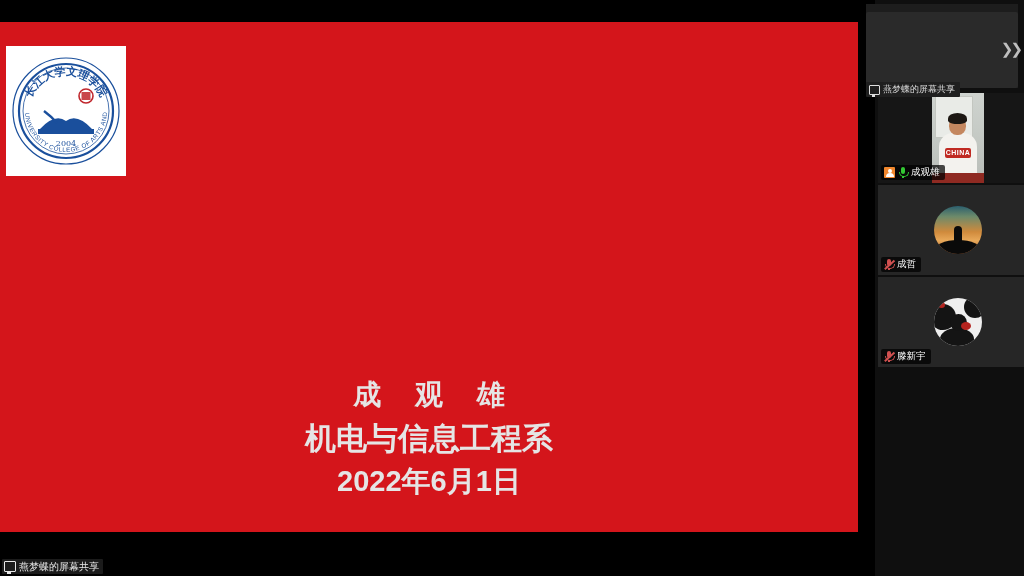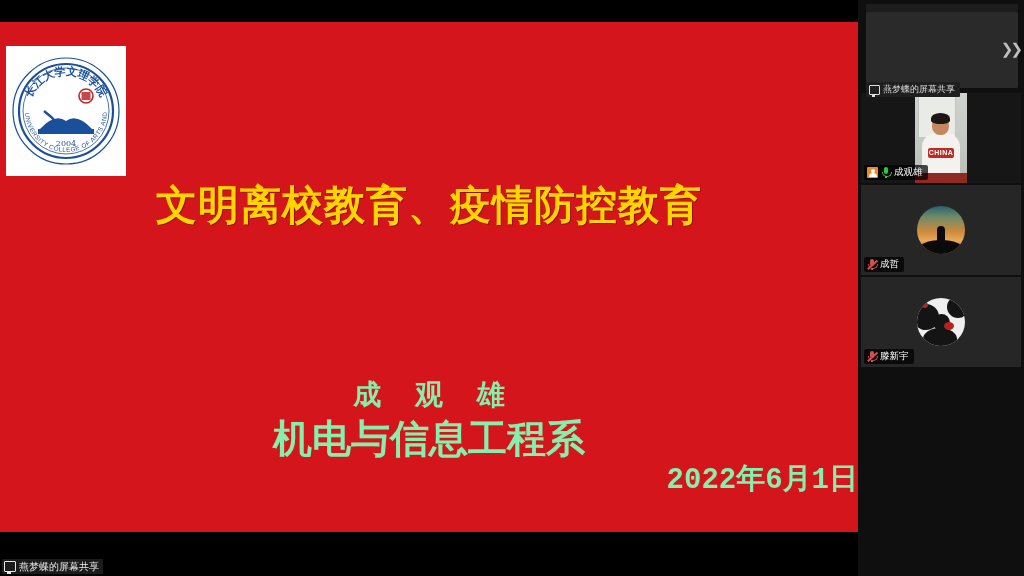--- a/index.html
+++ b/index.html
@@ -74,42 +74,41 @@
     text-shadow: 1px 1px 0 #9a0c10;
   }
   .slide-title .tline { display:block; white-space: nowrap; }
 
   .slide-sub {
     position: absolute;
     left: 0;
     right: 0;
     top: 352px;
     text-align: center;
-    color: #86efac;
+    color: #e5e5e5;
     font-family: "DejaVu Serif", "Liberation Serif", serif;
     font-weight: 700;
   }
   .sub-name {
     display: block;
     font-size: 28px;
     line-height: 42px;
     letter-spacing: 12px;
     padding-left: 12px;
   }
   .sub-dept {
     display: block;
-    font-size: 39px;
+    font-size: 31px;
     line-height: 44px;
   }
   .sub-date {
     display: block;
     font-size: 29px;
     line-height: 42px;
-    font-family: Liberation Mono, monospace;
-    text-align: right;
+    font-family: Liberation Sans, sans-serif;
   }
 
   
   .share-bar {
     position: absolute;
     left: 0;
     bottom: 0;
     width: 858px;
     height: 44px;
     background: #000000;
@@ -142,21 +141,21 @@
     left: 2px; bottom: -3px;
     width: 4px; height: 2px;
     background: #e8e8e8;
   }
 
   
   .filmstrip {
     position: absolute;
     right: 0;
     top: 0;
-    width: 166px;
+    width: 149px;
     height: 576px;
     background: #0f0f0f;
     display: flex;
     flex-direction: column;
   }
   .tile {
     position: relative;
     width: 160px;
     height: 90px;
     margin: 1px 3px 1px 3px;
@@ -468,21 +467,20 @@
           <circle cx="76" cy="45" r="7" fill="none" stroke="#c0272d" stroke-width="1.6"></circle>
           <rect x="71.5" y="41" width="9" height="8" fill="#c0272d" opacity="0.85"></rect>
           <path d="M 30 78 Q 45 62 56 70 Q 67 62 82 78 Z" fill="#1a4f9c"></path>
           <path d="M 34 60 Q 42 66 47 72" fill="none" stroke="#1a4f9c" stroke-width="2.4"></path>
           <rect x="28" y="78" width="56" height="5" fill="#1a4f9c"></rect>
           <text x="56" y="95" font-size="8" fill="#1a4f9c" text-anchor="middle" font-family="'DejaVu Serif', serif">2004</text>
         </svg>
       </div>
 
       <div class="slide-title">
-        <span class="tline">文明离校教育、疫情防控教育</span>
       </div>
 
       <div class="slide-sub">
         <span class="sub-name">成 观 雄</span>
         <span class="sub-dept">机电与信息工程系</span>
         <span class="sub-date">2022年6月1日</span>
       </div>
     </div>
 
     <div class="share-bar">

